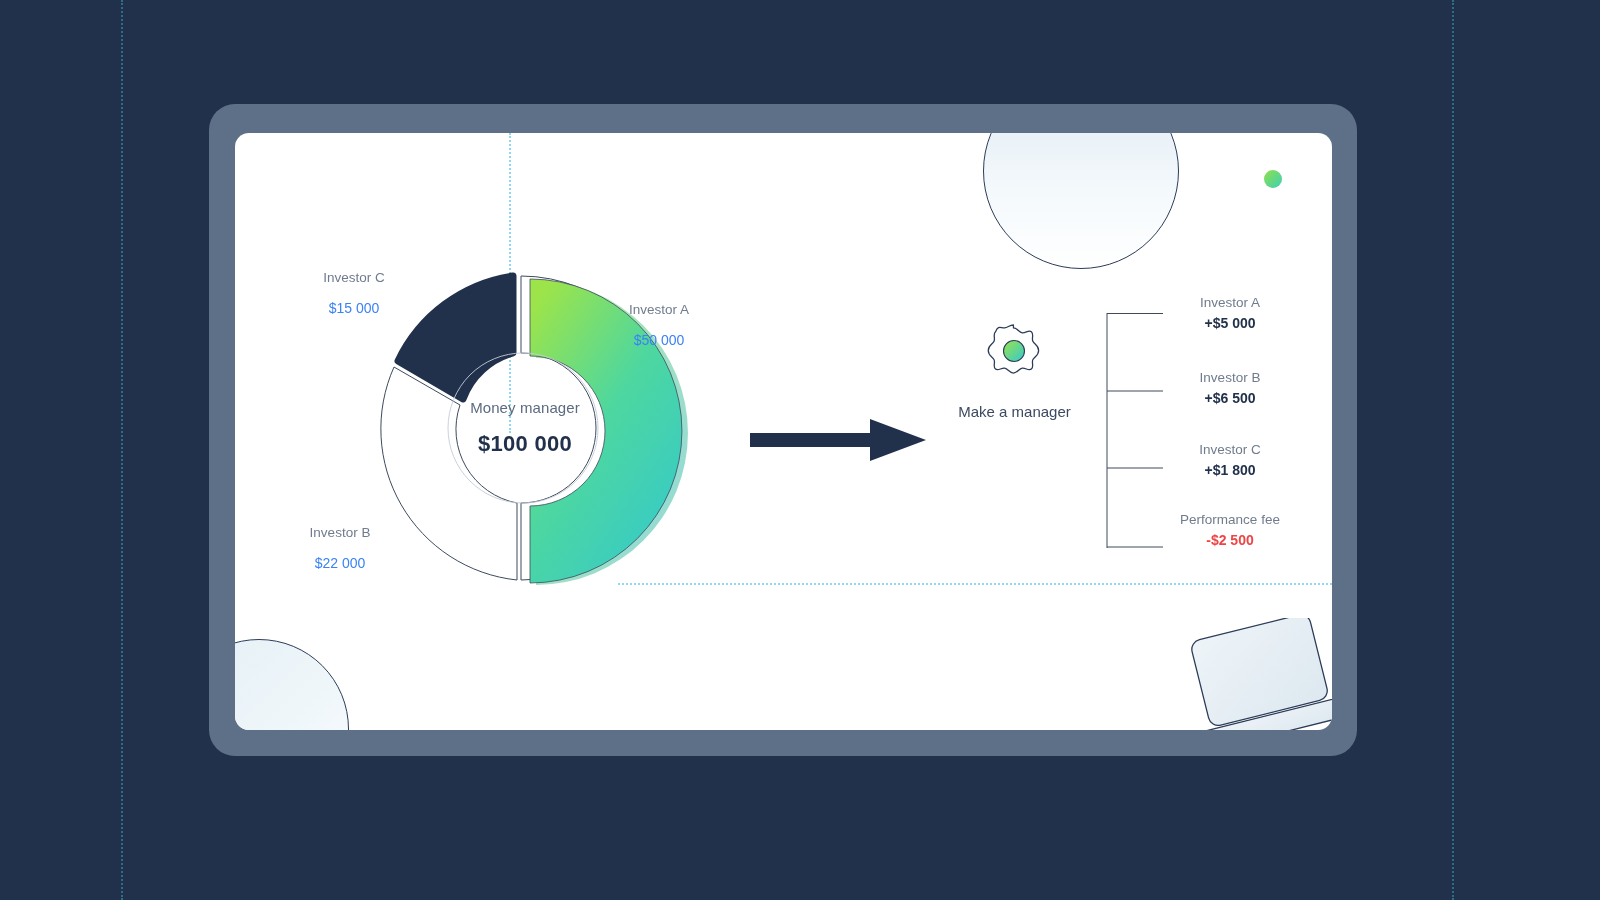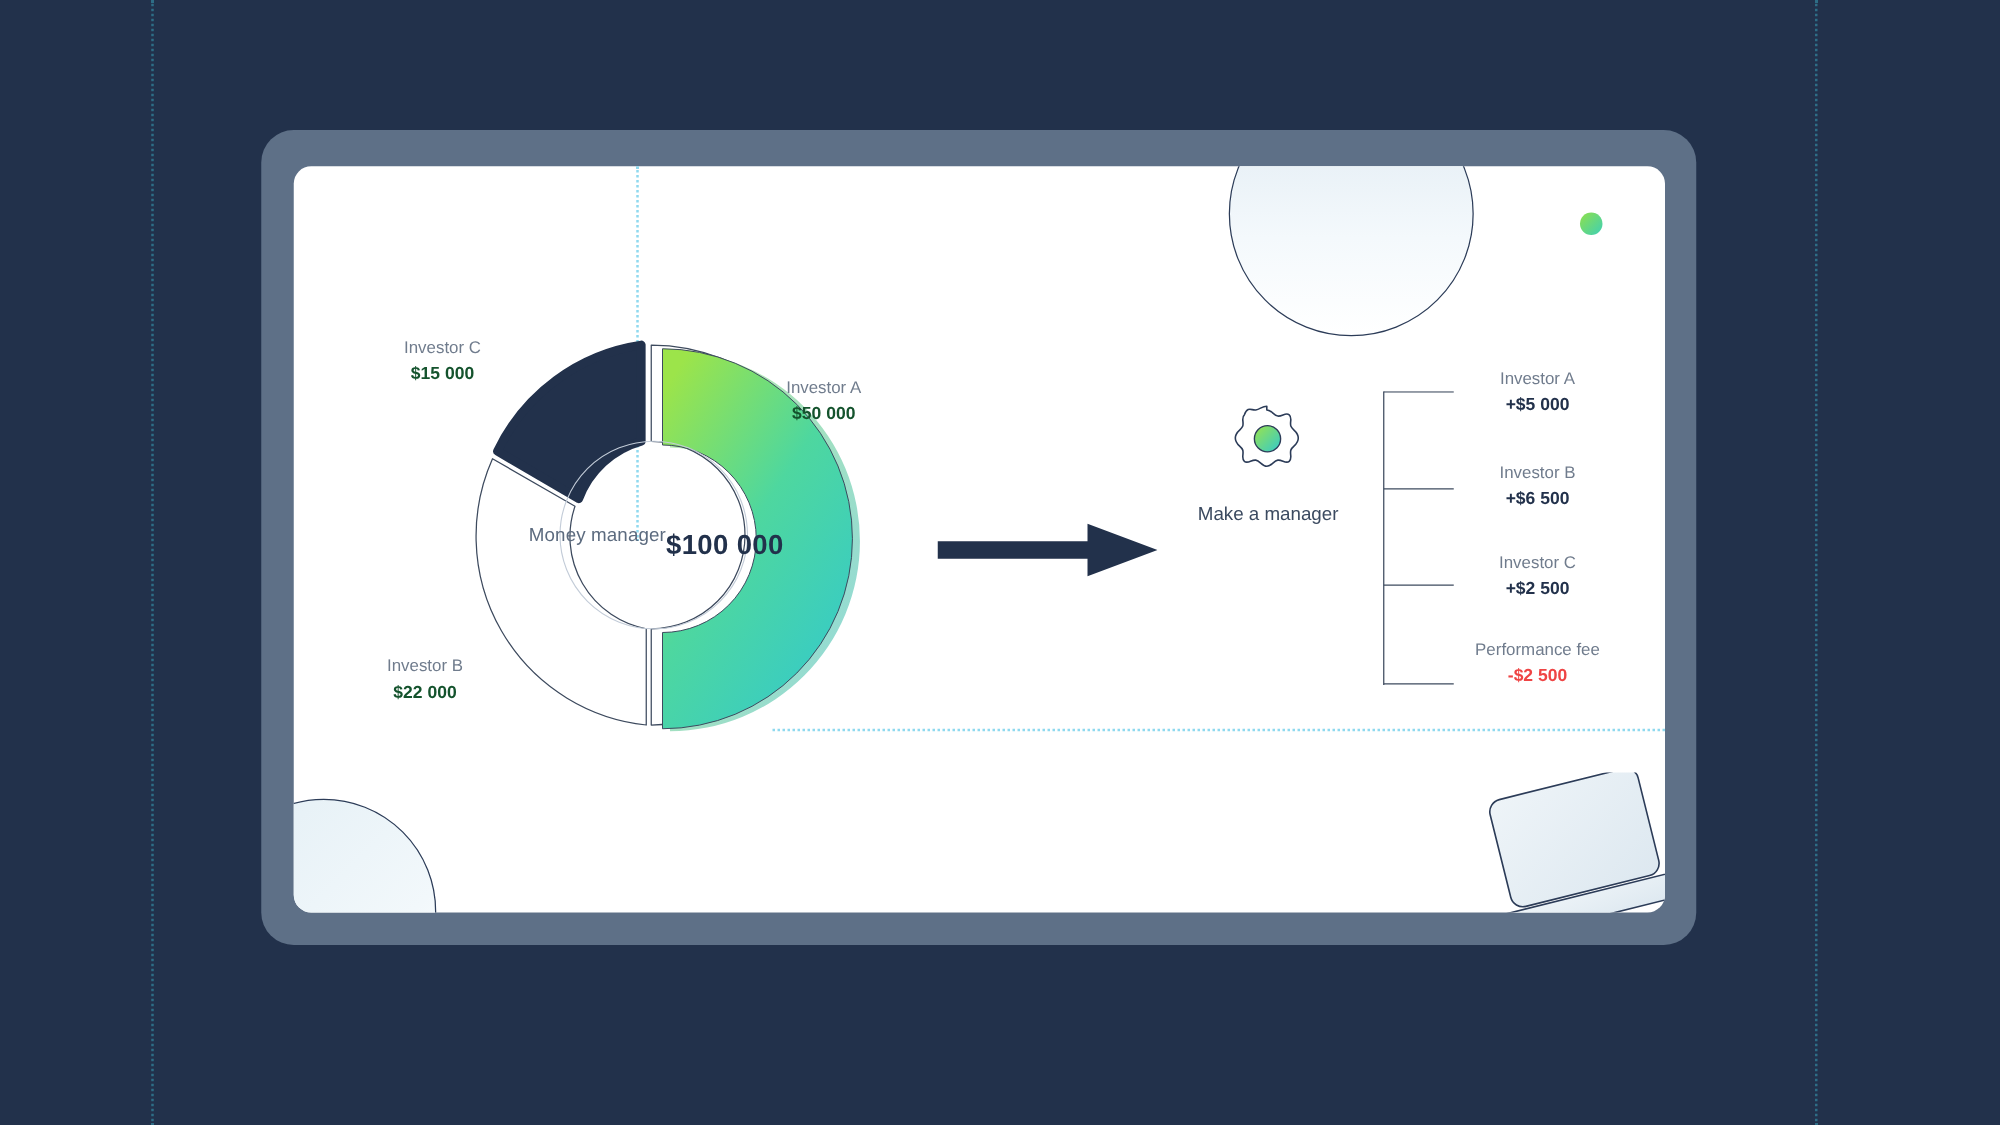--- a/index.html
+++ b/index.html
@@ -60,30 +60,30 @@
     background:linear-gradient(135deg,#8fe04a 0%,#3ed0b6 100%);
   }
 
   
   .laptop{position:absolute;left:944px;top:485px;width:165px;height:125px;}
 
   
   .donut-wrap{position:absolute;left:110px;top:130px;width:360px;height:330px;}
   .donut-center{
     position:absolute;left:0;top:0;width:360px;height:330px;
-    display:flex;flex-direction:row;align-items:center;justify-content:center;
+    display:flex;flex-direction:column;align-items:center;justify-content:center;
     pointer-events:none;
   }
   .dc-label{font-size:15px;color:#5c6b7f;letter-spacing:.1px;}
   .dc-value{font-size:22px;font-weight:700;color:#22314b;margin-top:15px;letter-spacing:.3px;}
 
   
   .lbl{position:absolute;text-align:center;}
   .lbl .cap{font-size:13.5px;color:#707c8d;white-space:nowrap;}
-  .lbl .val{font-size:14px;font-weight:700;color:#14532d;margin-top:5px;white-space:nowrap;}
+  .lbl .val{font-size:14px;font-weight:400;color:#3b82f6;margin-top:15px;white-space:nowrap;}
 
   .lbl-inv-c{left:59px;top:137px;width:120px;}
   .lbl-inv-a{left:359px;top:169px;width:130px;}
   .lbl-inv-b{left:45px;top:392px;width:120px;}
 
   
   .arrow{position:absolute;left:515px;top:282px;width:176px;height:50px;}
 
   
   .gear{position:absolute;left:751px;top:190px;width:56px;height:56px;}
@@ -235,21 +235,21 @@
       <div class="brk-item" style="top:0px">
         <div class="cap">Investor A</div>
         <div class="val">+$5 000</div>
       </div>
       <div class="brk-item" style="top:75px">
         <div class="cap">Investor B</div>
         <div class="val">+$6 500</div>
       </div>
       <div class="brk-item" style="top:147px">
         <div class="cap">Investor C</div>
-        <div class="val">+$2 500</div>
+        <div class="val">+$1 800</div>
       </div>
       <div class="brk-item" style="top:217px">
         <div class="cap">Performance fee</div>
         <div class="val neg">-$2 500</div>
       </div>
     </div>
 
   </div>
 </div>
 

